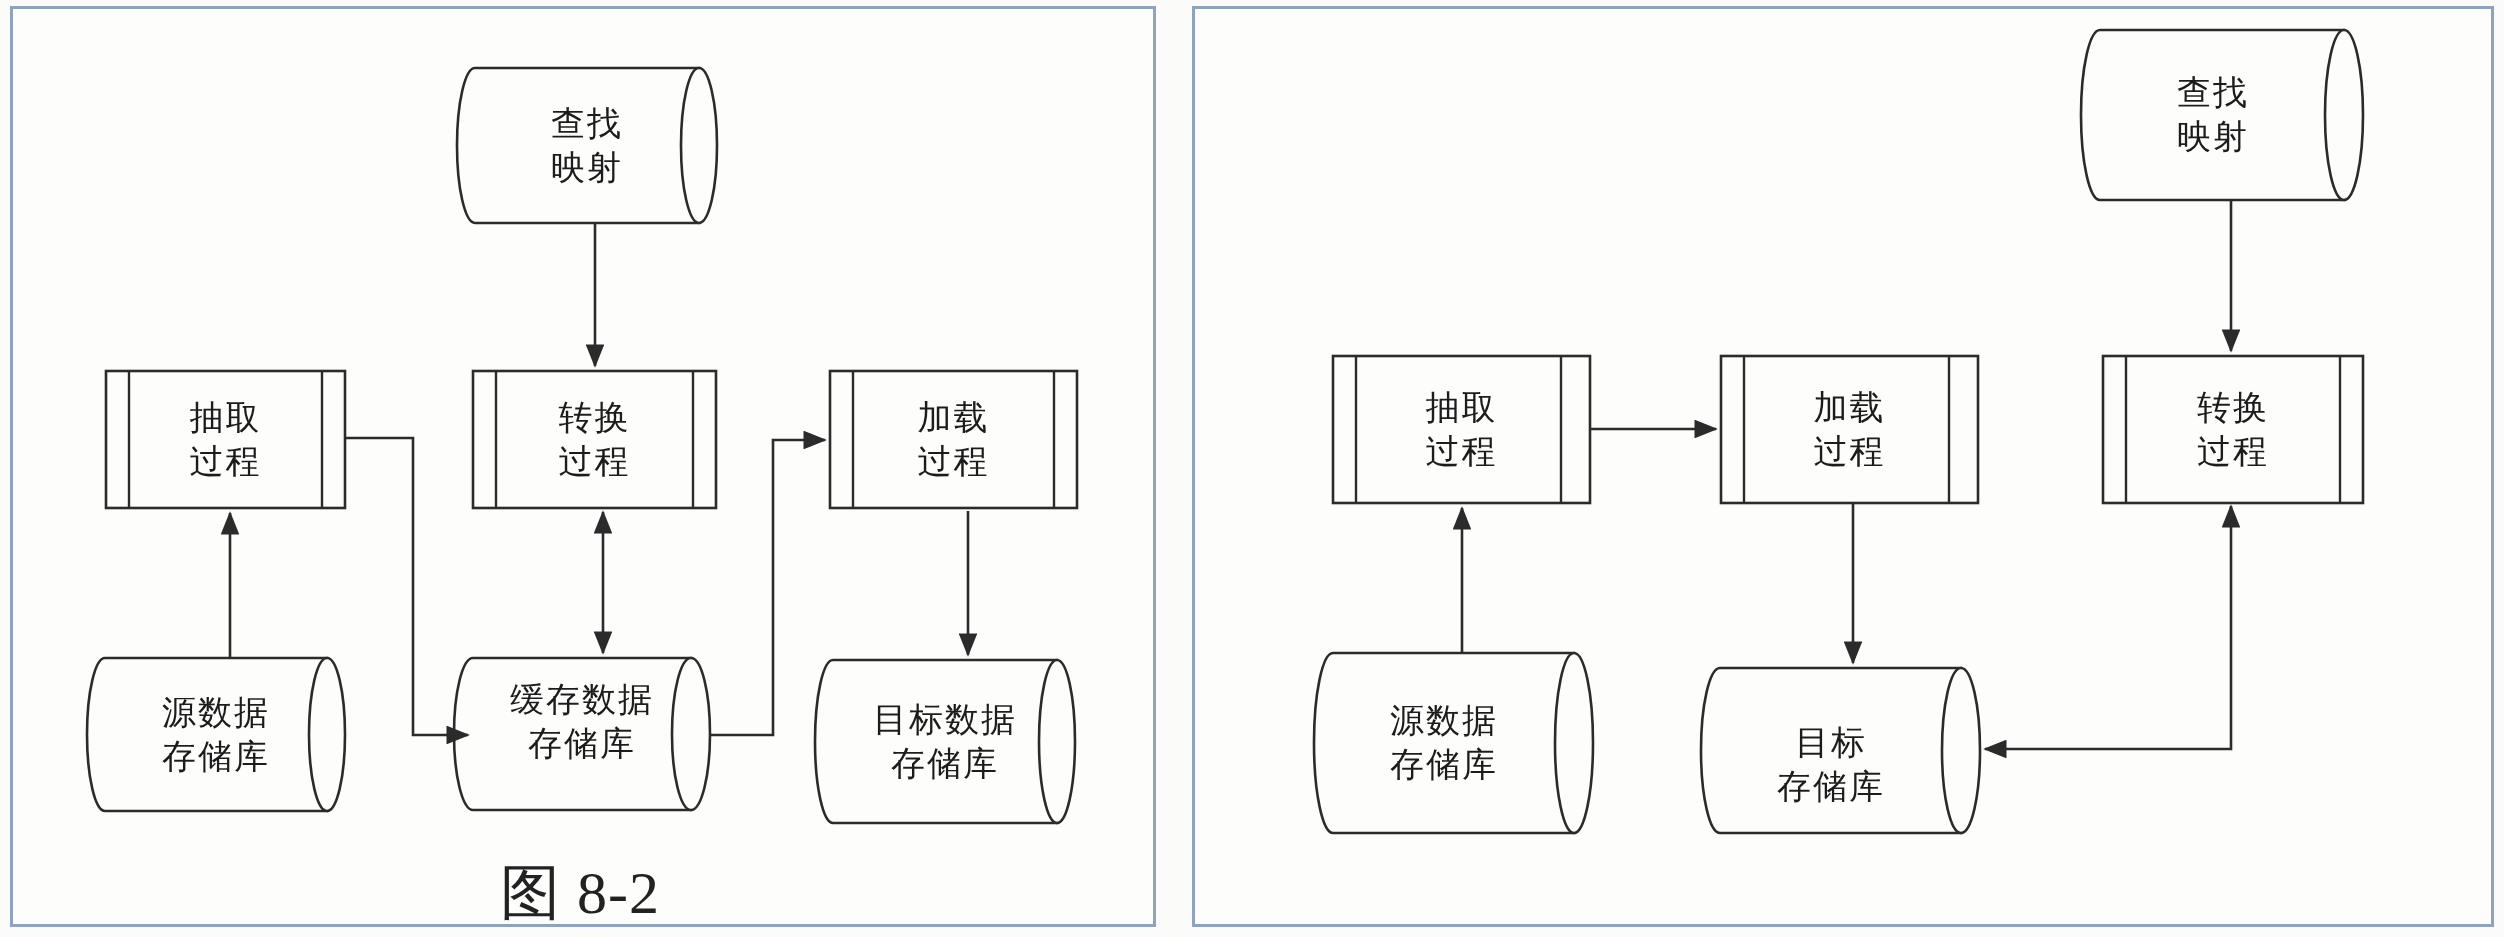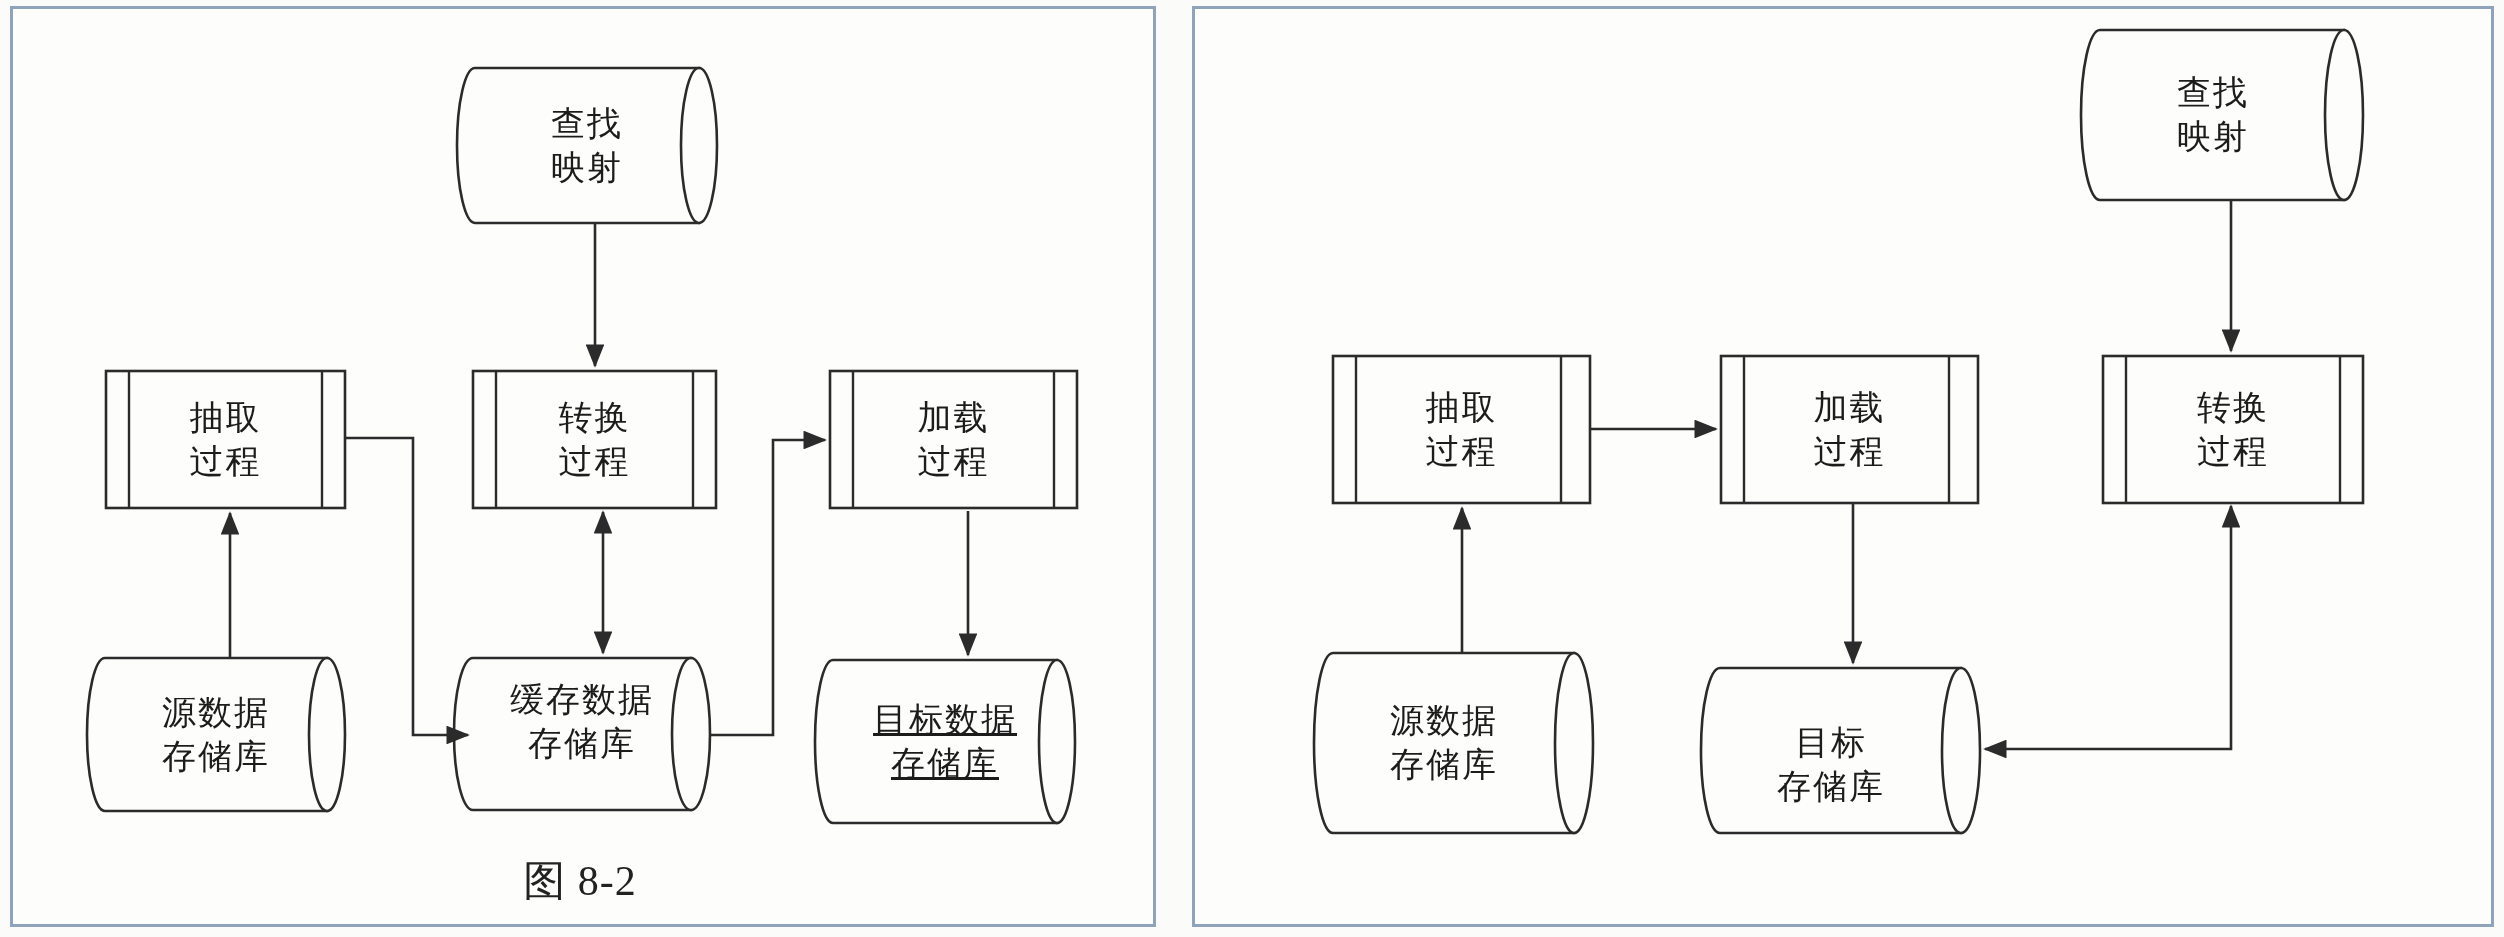--- a/index.html
+++ b/index.html
@@ -28,21 +28,21 @@
     text-align: center;
     white-space: pre-line;
     font-size: 34px; line-height: 44px;
     color: #1c1c1c;
     letter-spacing: 2px;
   }
   .caption {
     position: absolute;
     transform: translateX(-50%);
     white-space: nowrap;
-    font-size: 42px;
+    font-size: 60px;
     color: #222;
     display: inline-flex;
   }
   .caption .cap-number { margin-right: 46px; letter-spacing: 1px; }
   .caption .cap-title  { letter-spacing: 3px; }
 </style>
 </head>
 <body>
 
 <div class="canvas">
@@ -102,21 +102,21 @@
     <div class="node-label" style="left:93px; top:362px; width:239px; height:137px;">抽取
 过程</div>
     <div class="node-label" style="left:460px; top:362px; width:243px; height:137px;">转换
 过程</div>
     <div class="node-label" style="left:817px; top:362px; width:247px; height:137px;">加载
 过程</div>
     <div class="node-label" style="left:92px; top:649px; width:222px; height:153px;">源数据
 存储库</div>
     <div class="node-label" style="left:460px; top:649px; width:218px; height:128px;">缓存数据
 存储库</div>
-    <div class="node-label" style="left:820px; top:651px; width:224px; height:163px;text-decoration:underline;">目标数据
+    <div class="node-label" style="left:820px; top:651px; width:224px; height:163px;">目标数据
 存储库</div>
 
     <div class="caption" style="left:590px; top:844px;">
       <span class="cap-number">图 8-2</span>
     </div>
   </section>
 
   <section class="panel" style="left:1192px; top:6px; width:1302px; height:921px;">
 
     <svg width="1296" height="915">

